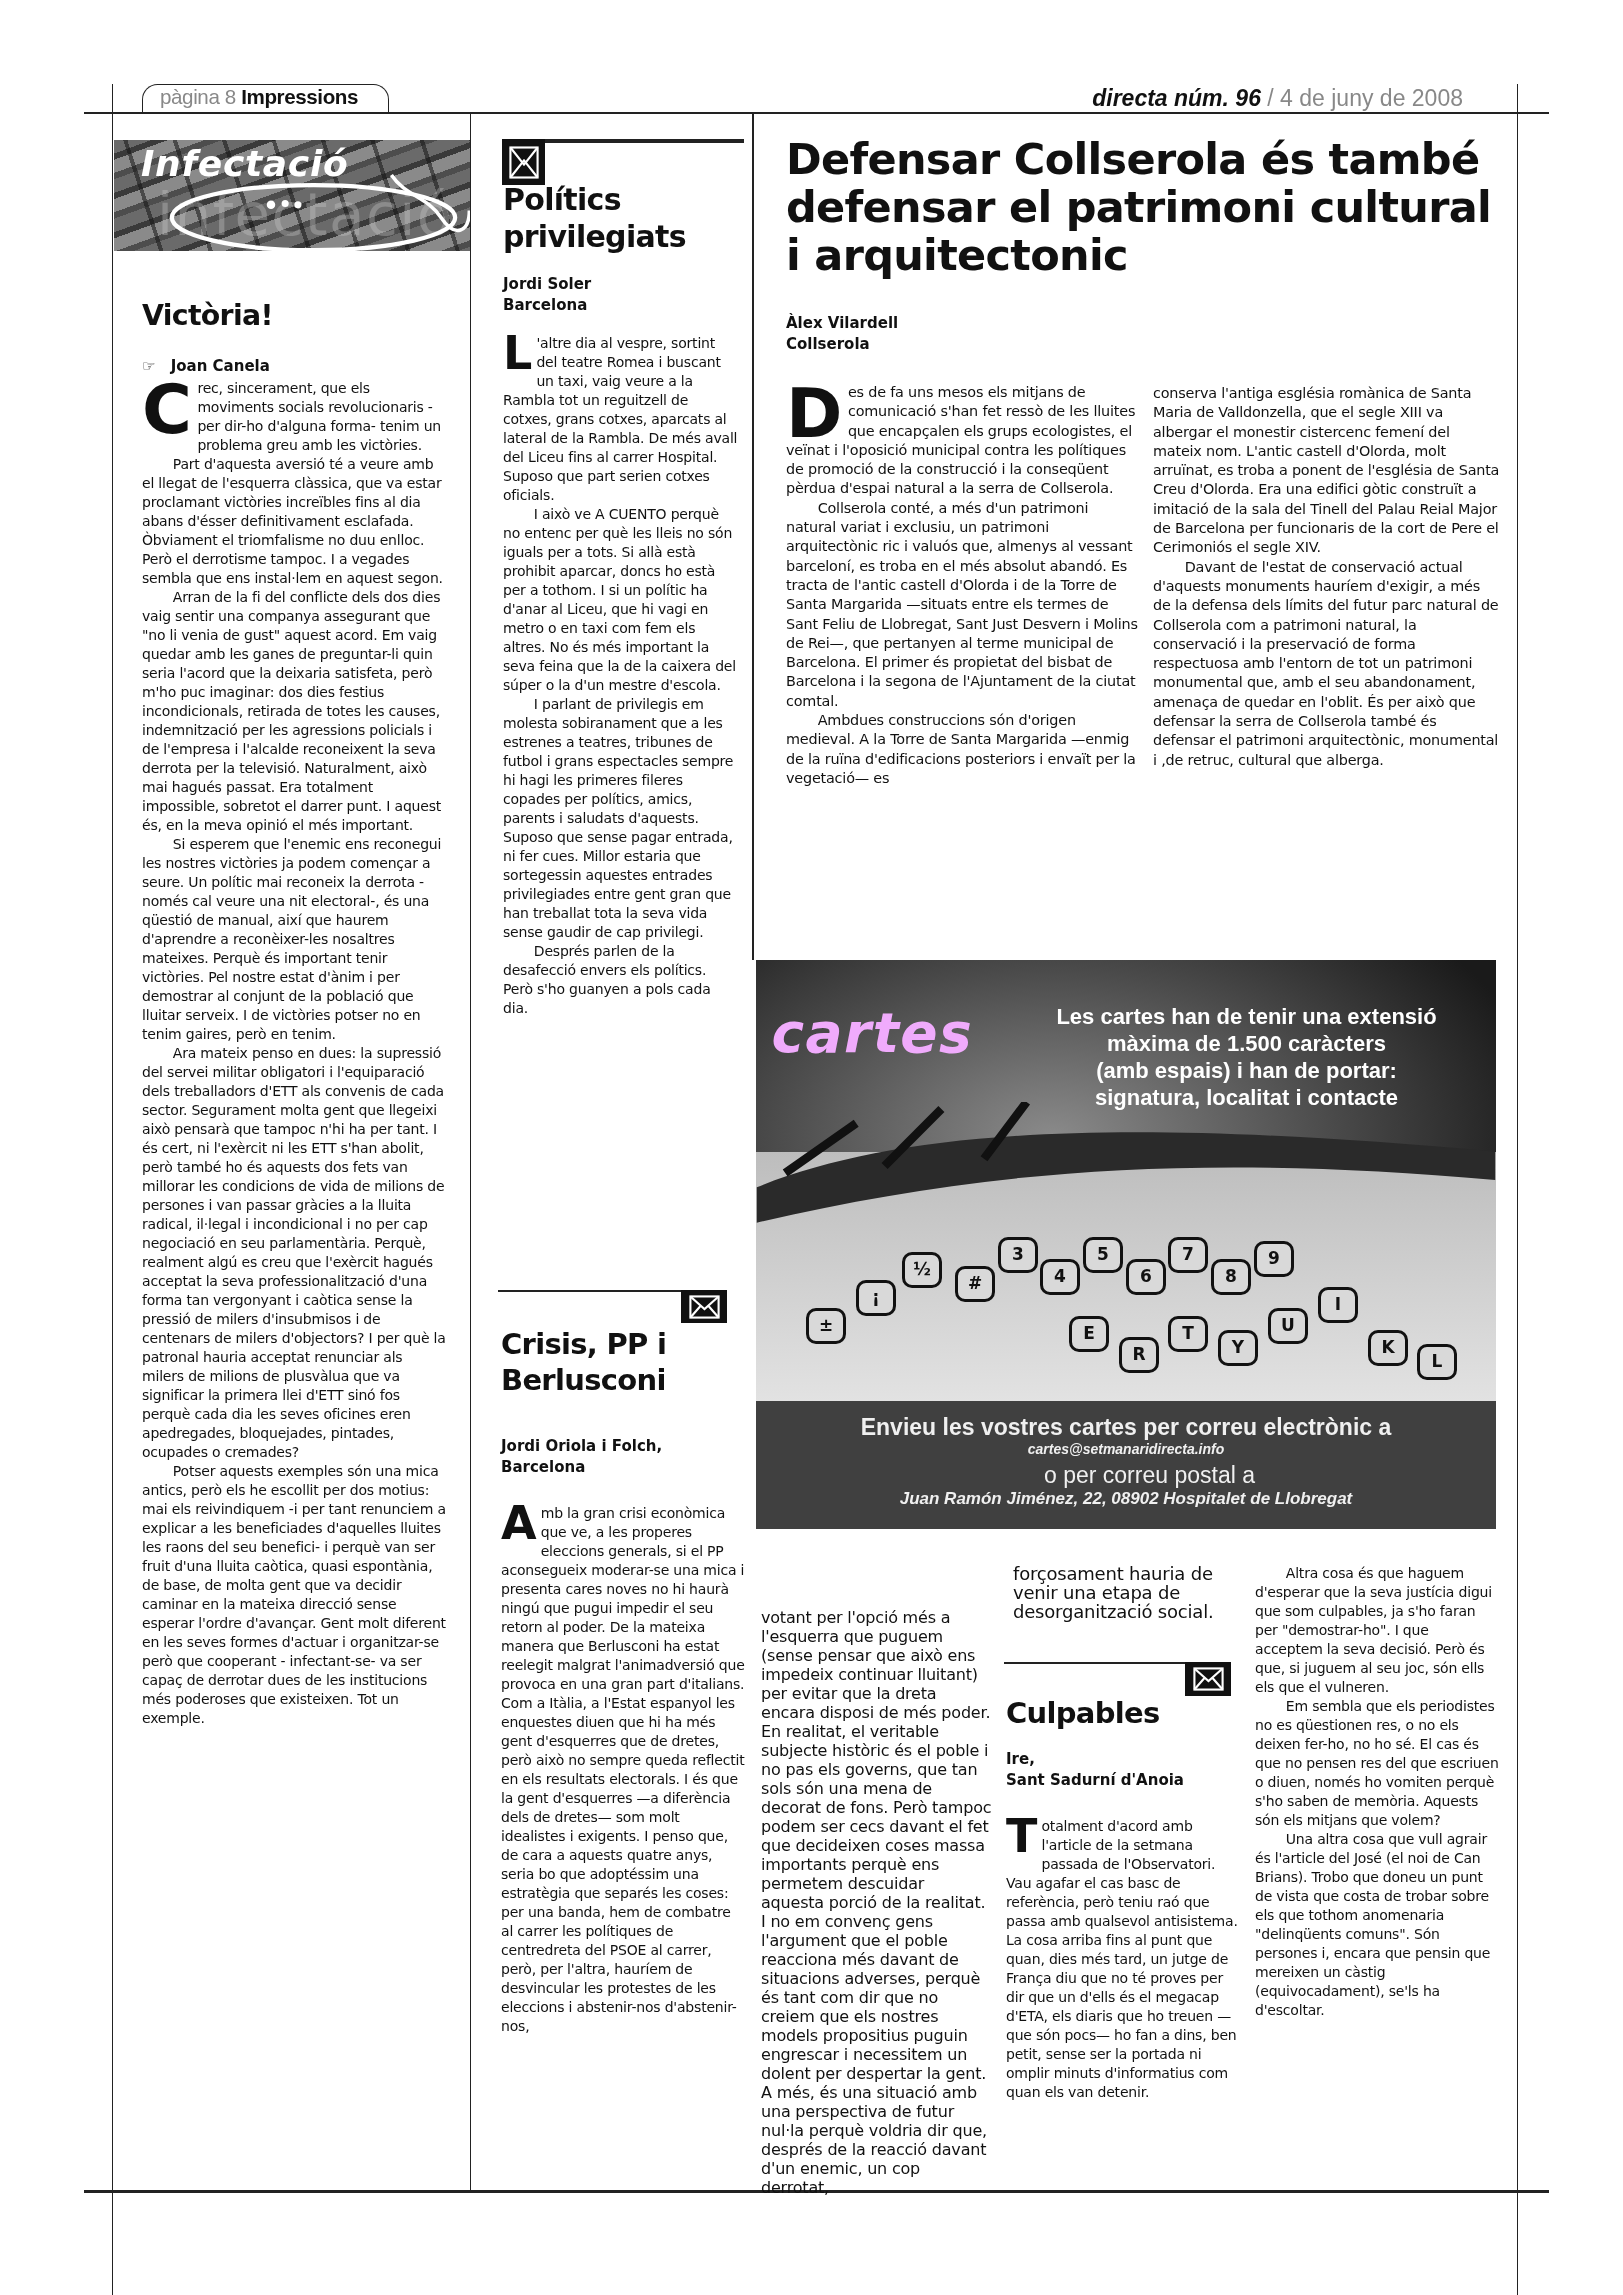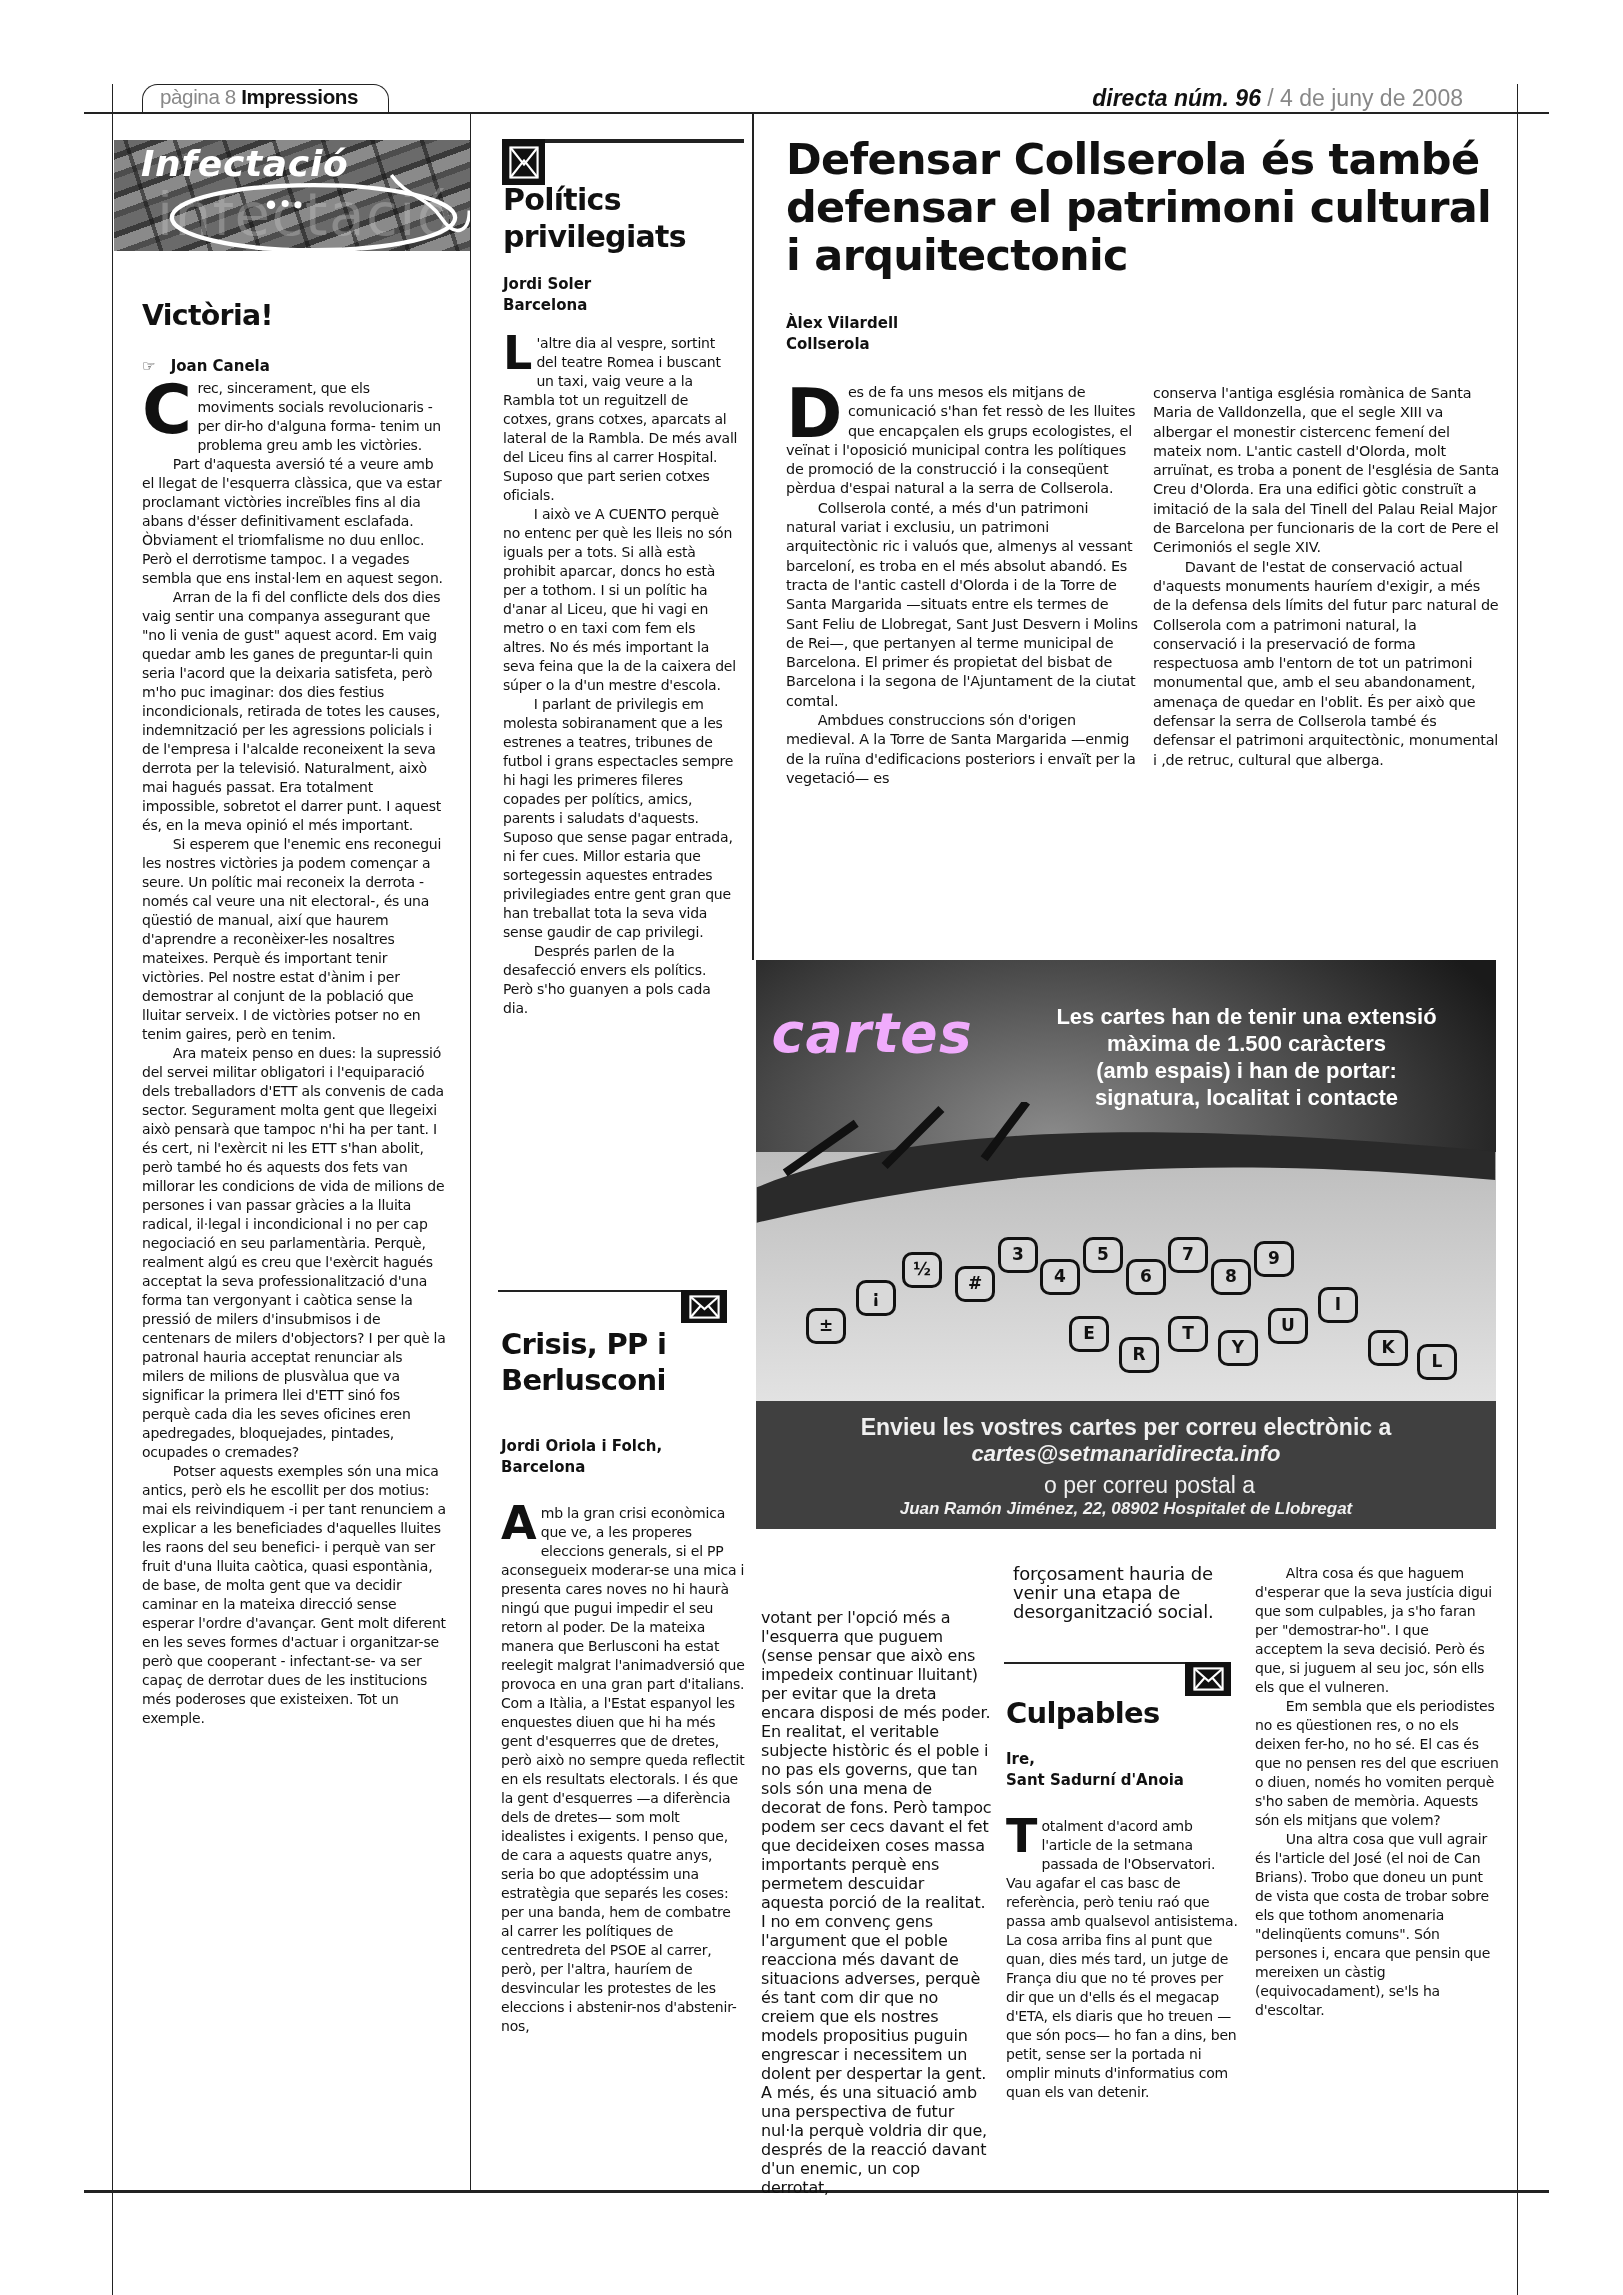--- a/index.html
+++ b/index.html
@@ -52,21 +52,21 @@
              background: radial-gradient(ellipse at 40% 40%, #8a8a8a 0%, #4a4a4a 45%, #1a1a1a 80%); }
   .ad .art-lower { position: absolute; left: 0; top: 192px; width: 740px; height: 249px;
              background: linear-gradient(#bdbdbd, #e2e2e2); }
   .ad .cartes { position: absolute; left: 15.6px; top: 41px; font-family: "DejaVu Sans", sans-serif; font-weight: bold;
              font-style: italic; font-size: 55px; color: #f0abfc; letter-spacing: 1.4px; }
   .ad .rules { position: absolute; left: 270px; top: 43px; width: 441px; text-align: center; color: #fff;
              font-family: "Liberation Sans", sans-serif; font-weight: bold; font-size: 22px; line-height: 27px; }
   .ad .footer { position: absolute; left: 0; top: 441px; width: 740px; height: 128px; background: #404040; color: #f0f0f0;
              text-align: center; font-family: "Liberation Sans", sans-serif; font-weight: bold; }
   .ad .footer .l1 { font-size: 23px; margin-top: 12.8px; }
-  .ad .footer .l2 { font-size: 22px; font-style: italic; }
+  .ad .footer .l2 { font-size: 14px; font-style: italic; }
   .ad .footer .l3 { font-size: 23px; margin-top: 5.7px; font-weight: normal; padding-left: 47px; }
   .ad .footer .l4 { font-size: 17px; font-style: italic; }
   .key { position: absolute; width: 40px; height: 36px; border: 3.6px solid #111; border-radius: 10px; background: #d9d9d9;
          font-family: "DejaVu Sans", sans-serif; font-weight: bold; font-size: 17px; text-align: center; line-height: 28.4px; color: #111; }
 </style>
 </head>
 <body>
 
 <div class="vline" style="left:112px; top:84px; height:2271px;"></div>
 <div class="vline" style="left:1517px; top:84px; height:2271px;"></div>

